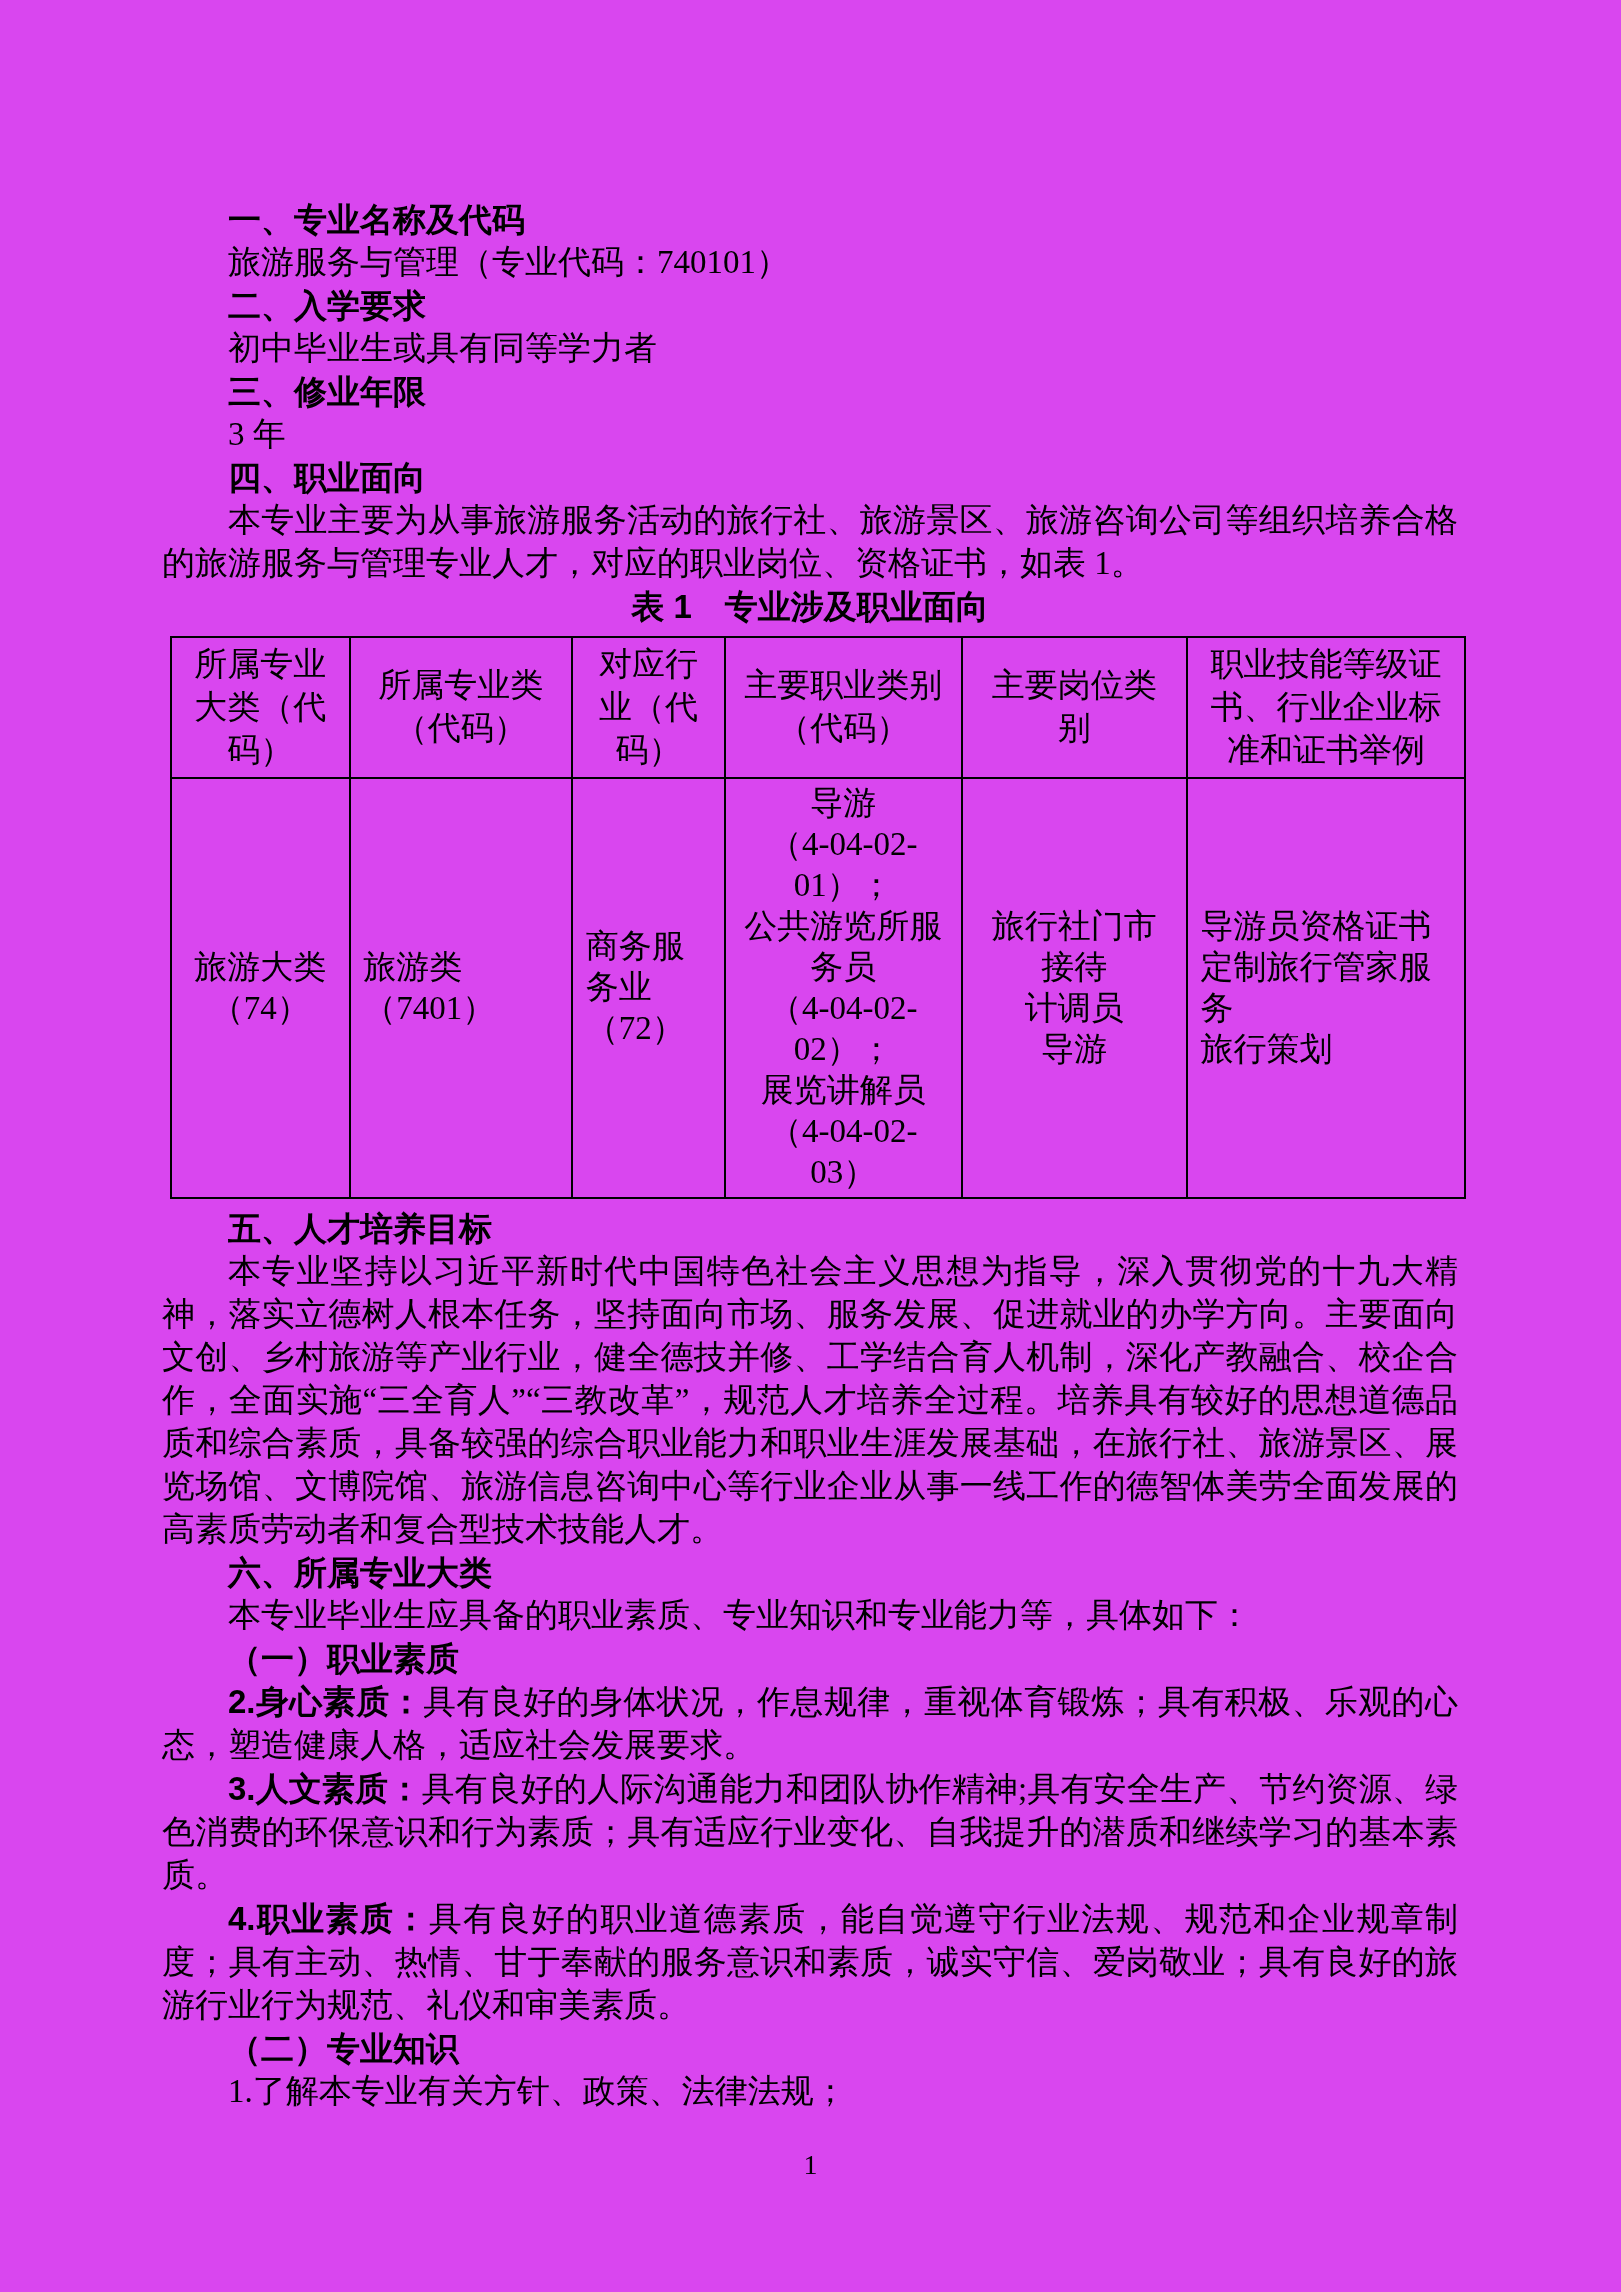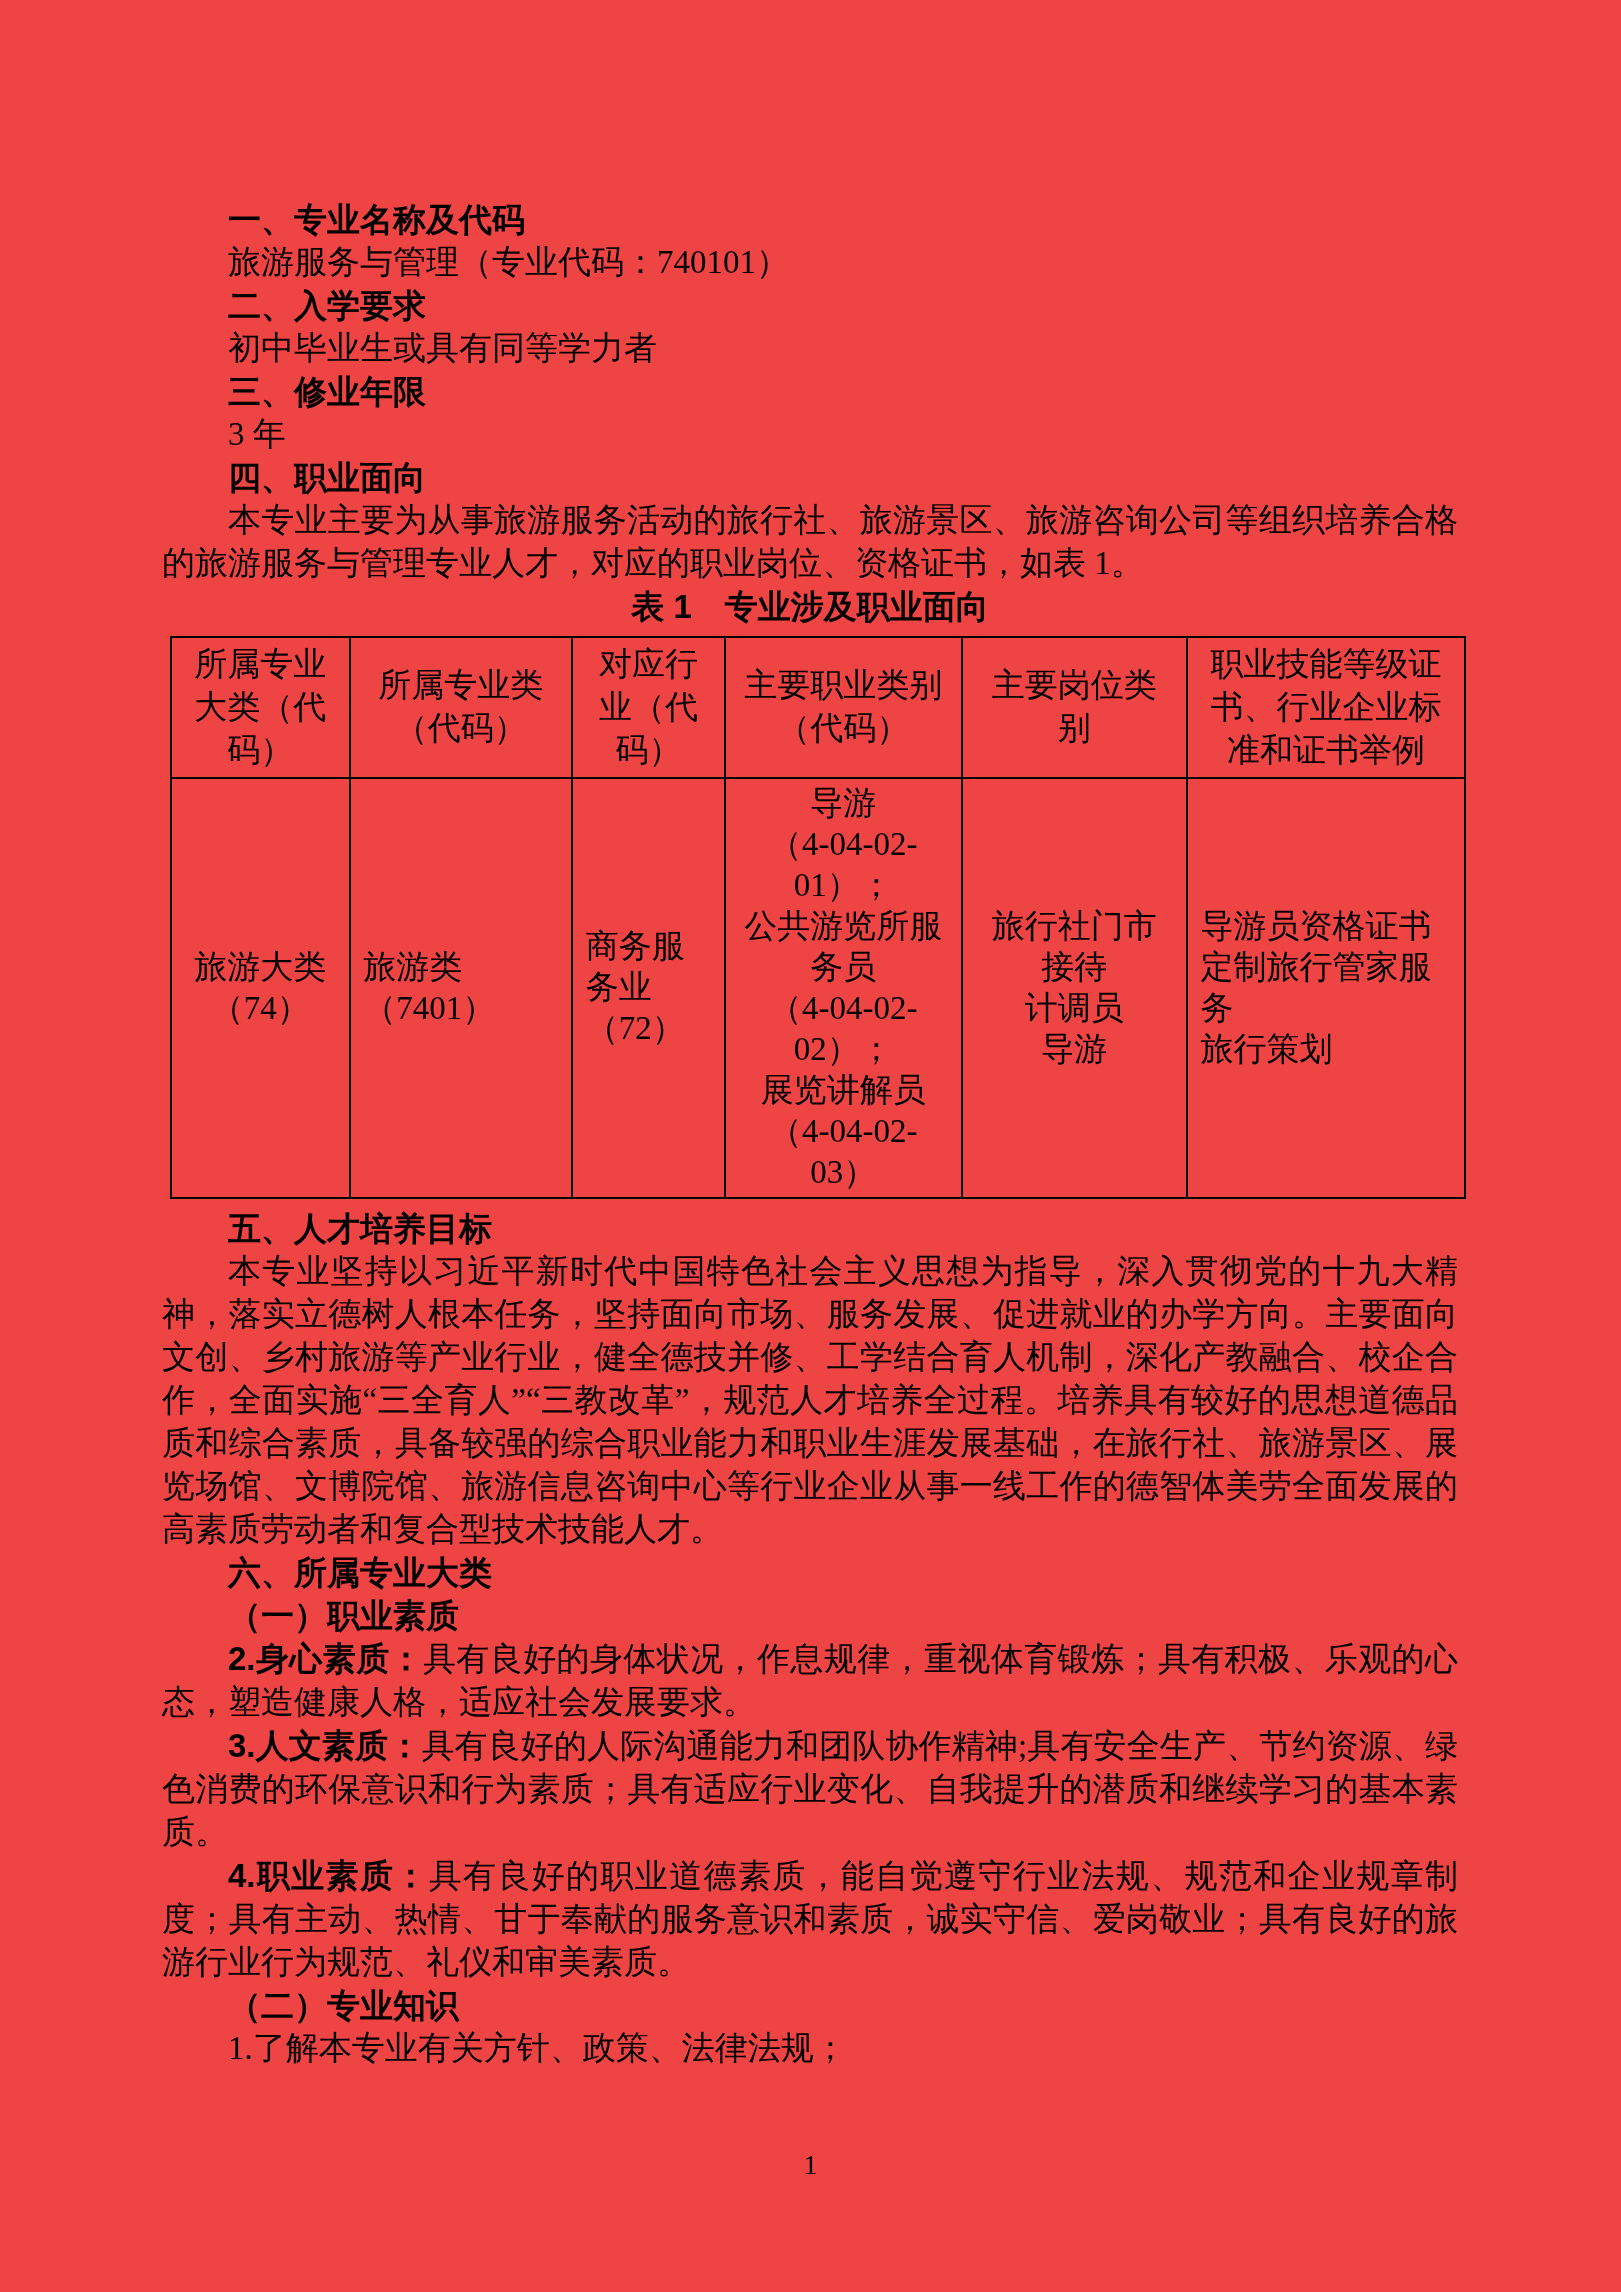--- a/index.html
+++ b/index.html
@@ -1,20 +1,20 @@
 <!DOCTYPE html>
 <html><head>
 <meta charset="utf-8">
 <style>
   html, body { margin: 0; padding: 0; background: #ffffff; }
   .page {
     position: relative;
     width: 1621px;
     height: 2293px;
-    background: #ef4444;
+    background: #d946ef;
     color: #000000;
     font-family: "Liberation Serif", "DejaVu Serif", serif;
     font-size: 33px;
     overflow: hidden;
   }
   .content {
     position: absolute;
     left: 162px;
     top: 198px;
     width: 1296px;
@@ -132,20 +132,21 @@
 定制旅行管家服务
 旅行策划</td>
       </tr>
     </tbody>
       </table>
 
     <p class="h">五、人才培养目标</p>
     <p>本专业坚持以习近平新时代中国特色社会主义思想为指导，深入贯彻党的十九大精神，落实立德树人根本任务，坚持面向市场、服务发展、促进就业的办学方向。主要面向文创、乡村旅游等产业行业，健全德技并修、工学结合育人机制，深化产教融合、校企合作，全面实施“三全育人”“三教改革”，规范人才培养全过程。培养具有较好的思想道德品质和综合素质，具备较强的综合职业能力和职业生涯发展基础，在旅行社、旅游景区、展览场馆、文博院馆、旅游信息咨询中心等行业企业从事一线工作的德智体美劳全面发展的高素质劳动者和复合型技术技能人才。</p>
 
     <p class="h">六、所属专业大类</p>
+    <p>本专业毕业生应具备的职业素质、专业知识和专业能力等，具体如下：</p>
 
     <p class="h">（一）职业素质</p>
 
     <p><span class="lead">2.身心素质：</span><span>具有良好的身体状况，作息规律，重视体育锻炼；具有积极、乐观的心态，塑造健康人格，适应社会发展要求。</span></p>
     <p><span class="lead">3.人文素质：</span><span>具有良好的人际沟通能力和团队协作精神;具有安全生产、节约资源、绿色消费的环保意识和行为素质；具有适应行业变化、自我提升的潜质和继续学习的基本素质。</span></p>
     <p><span class="lead">4.职业素质：</span><span>具有良好的职业道德素质，能自觉遵守行业法规、规范和企业规章制度；具有主动、热情、甘于奉献的服务意识和素质，诚实守信、爱岗敬业；具有良好的旅游行业行为规范、礼仪和审美素质。</span></p>
 
     <p class="h">（二）专业知识</p>
     <p>1.了解本专业有关方针、政策、法律法规；</p>
 

